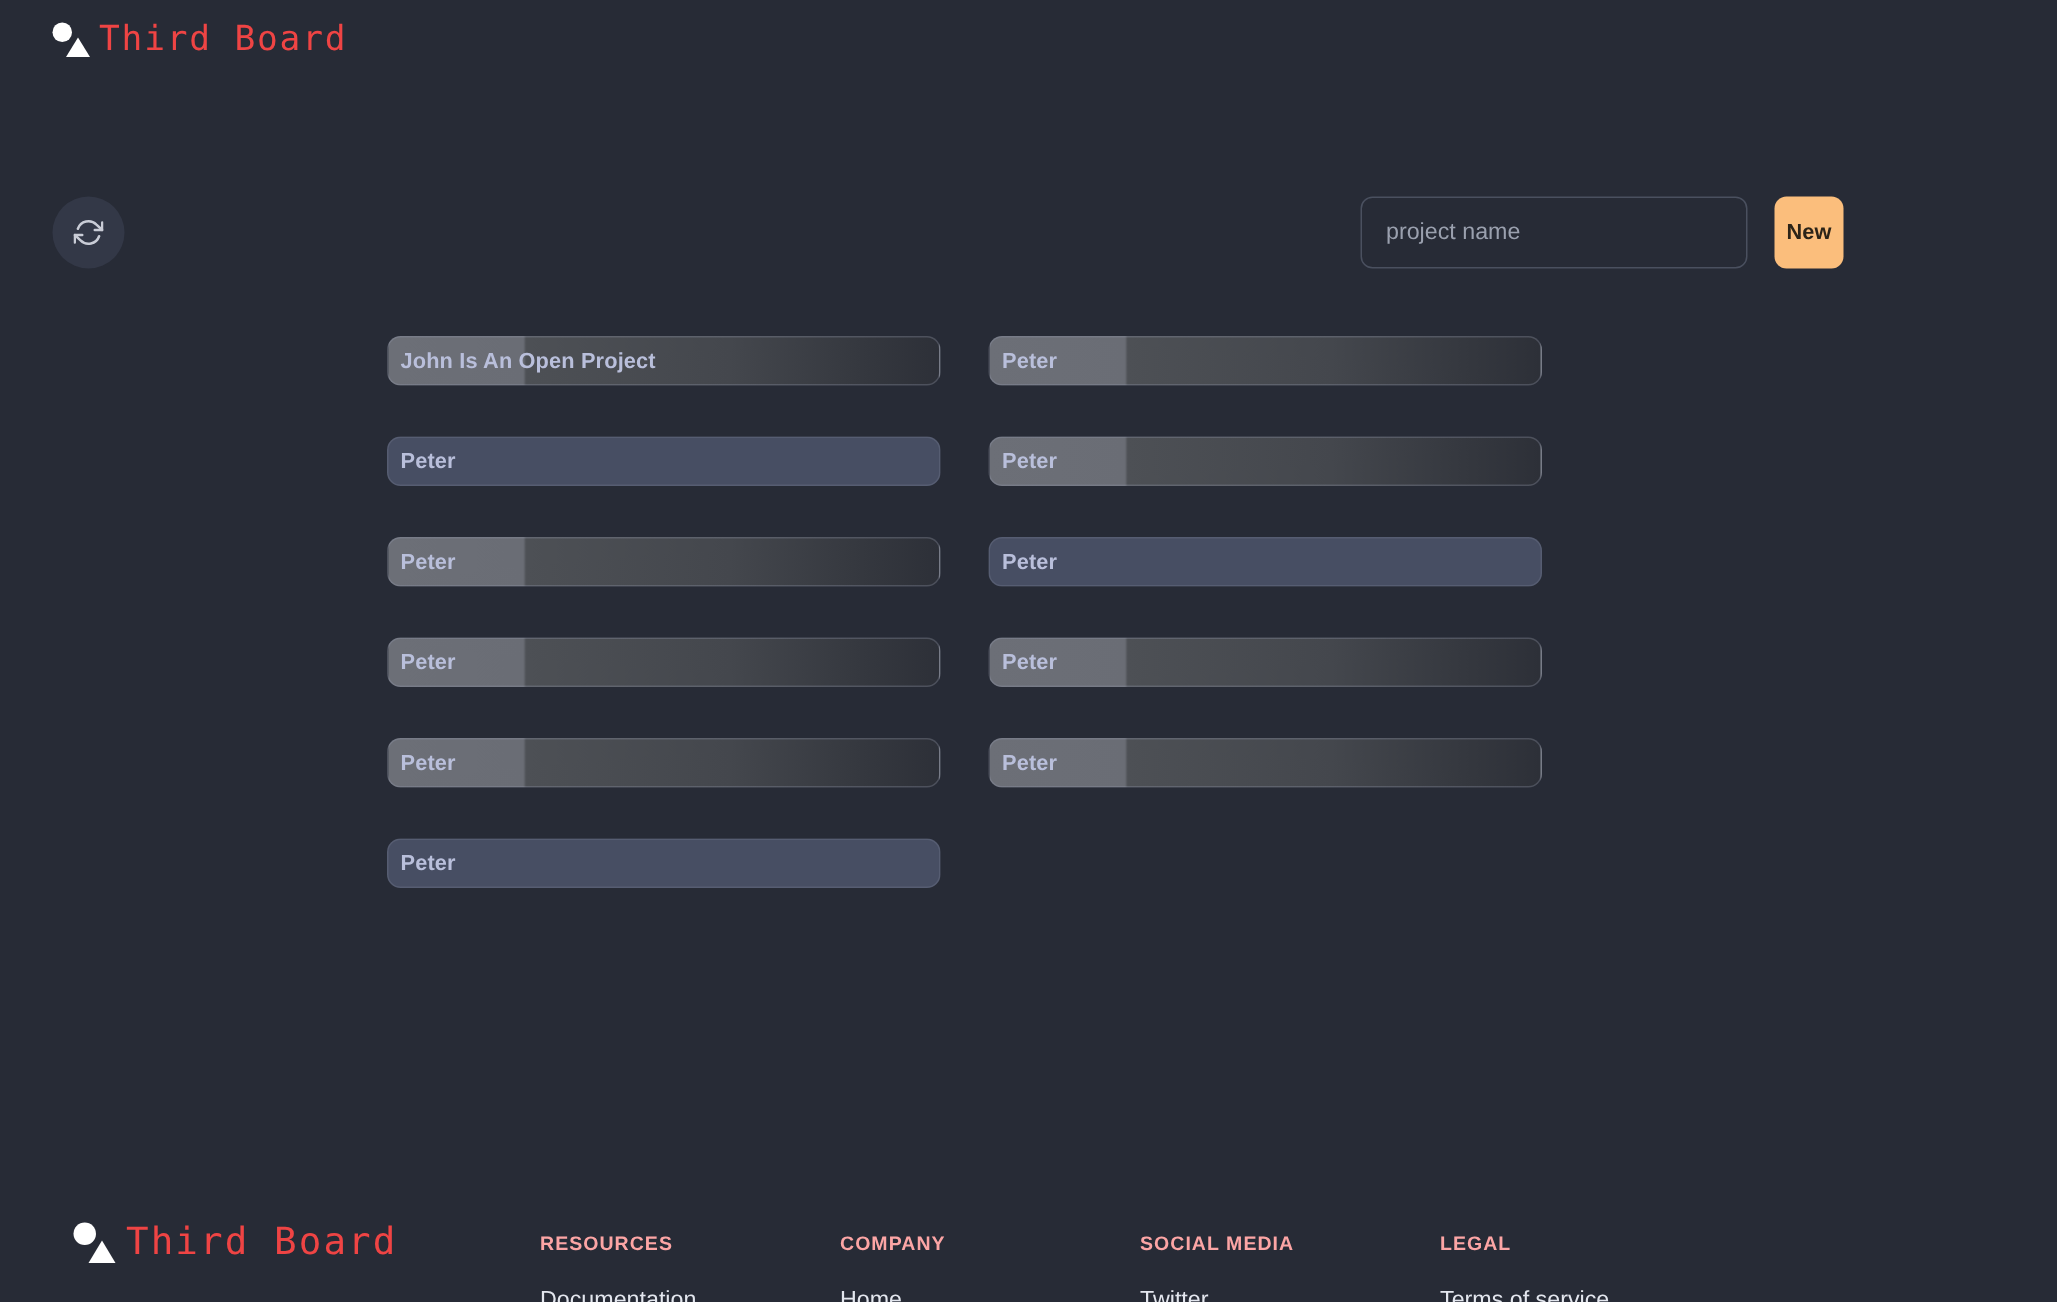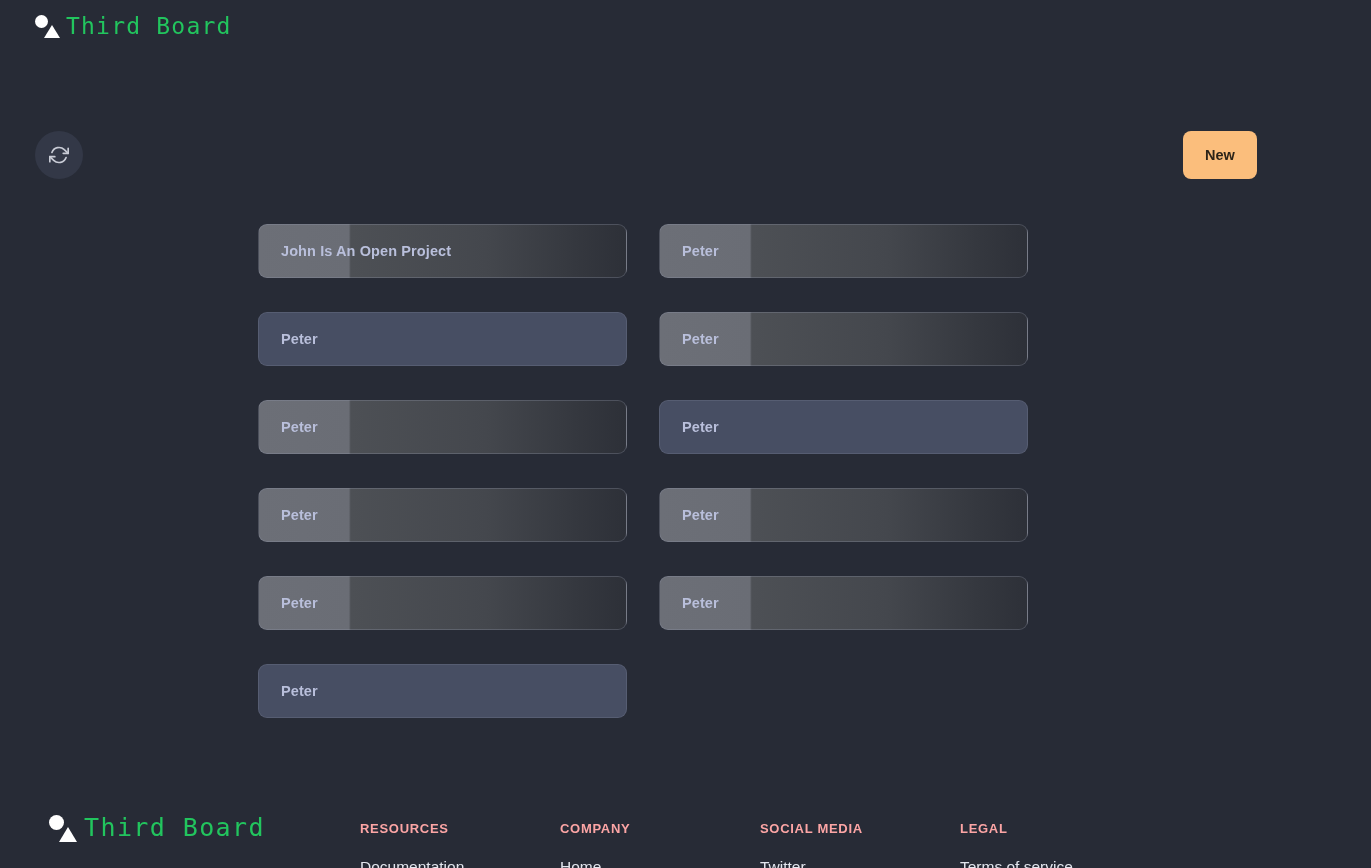--- a/index.html
+++ b/index.html
@@ -58,21 +58,21 @@
     width: 0; height: 0;
     border-left: 8px solid transparent;
     border-right: 8px solid transparent;
     border-bottom: 13px solid #ffffff;
   }
 
   .brand-name {
     font-family: "DejaVu Sans Mono", "Liberation Mono", monospace;
     font-size: 23px;
     letter-spacing: 1.2px;
-    color: #22c55e;
+    color: #ef4444;
     font-weight: 400;
     white-space: nowrap;
     margin-left: 2px;
   }
 
   
   .toolbar {
     position: absolute;
     top: 131px;
     left: 0;
@@ -111,21 +111,21 @@
     font-family: "Liberation Sans", sans-serif;
     padding: 0 16px;
     outline: none;
   }
   .project-input::placeholder { color: #9aa0ae; }
 
   .new-button {
     position: absolute;
     left: 1183px;
     top: 0px;
-    width: 74px;
+    width: 46px;
     height: 48px;
     border-radius: 8px;
     background: #fbbe7c;
     border: none;
     color: #2c2418;
     font-size: 14.5px;
     font-weight: bold;
     font-family: "Liberation Sans", sans-serif;
     cursor: pointer;
   }
@@ -136,26 +136,26 @@
     top: 224px;
     left: 258px;
     width: 770px;
     display: grid;
     grid-template-columns: 369px 369px;
     column-gap: 32px;
     row-gap: 34px;
   }
 
   .project-card {
-    height: 54px;
+    height: 33px;
     border-radius: 9px;
     border: 1px solid rgba(150,157,175,0.30);
     display: flex;
     align-items: center;
-    padding-left: 22px;
+    padding-left: 8px;
     cursor: pointer;
     position: relative;
     overflow: hidden;
   }
 
   .project-card .card-label {
     font-size: 14.5px;
     font-weight: bold;
     color: #b9bfdb;
     letter-spacing: 0.1px;
@@ -269,20 +269,21 @@
   <button class="refresh-button">
     <span>
       <svg width="20" height="20" viewBox="0 0 24 24" fill="none" stroke="#c9ccd6" stroke-width="2" stroke-linecap="round" stroke-linejoin="round">
         <polyline points="23 4 23 10 17 10"></polyline>
         <polyline points="1 20 1 14 7 14"></polyline>
         <path d="M3.51 9a9 9 0 0 1 14.85-3.36L23 10M1 14l4.64 4.36A9 9 0 0 0 20.49 15"></path>
       </svg>
     </span>
   </button>
 
+  <input class="project-input" type="text" placeholder="project name" style="">
 
   <button class="new-button">New</button>
 </div>
 
 <main class="project-grid">
     <div class="project-card gradient" style="grid-area: 1 / 1;">
       <span class="card-label">John Is An Open Project</span>
     </div>
     <div class="project-card gradient" style="grid-area: 1 / 2;">
       <span class="card-label">Peter</span>

